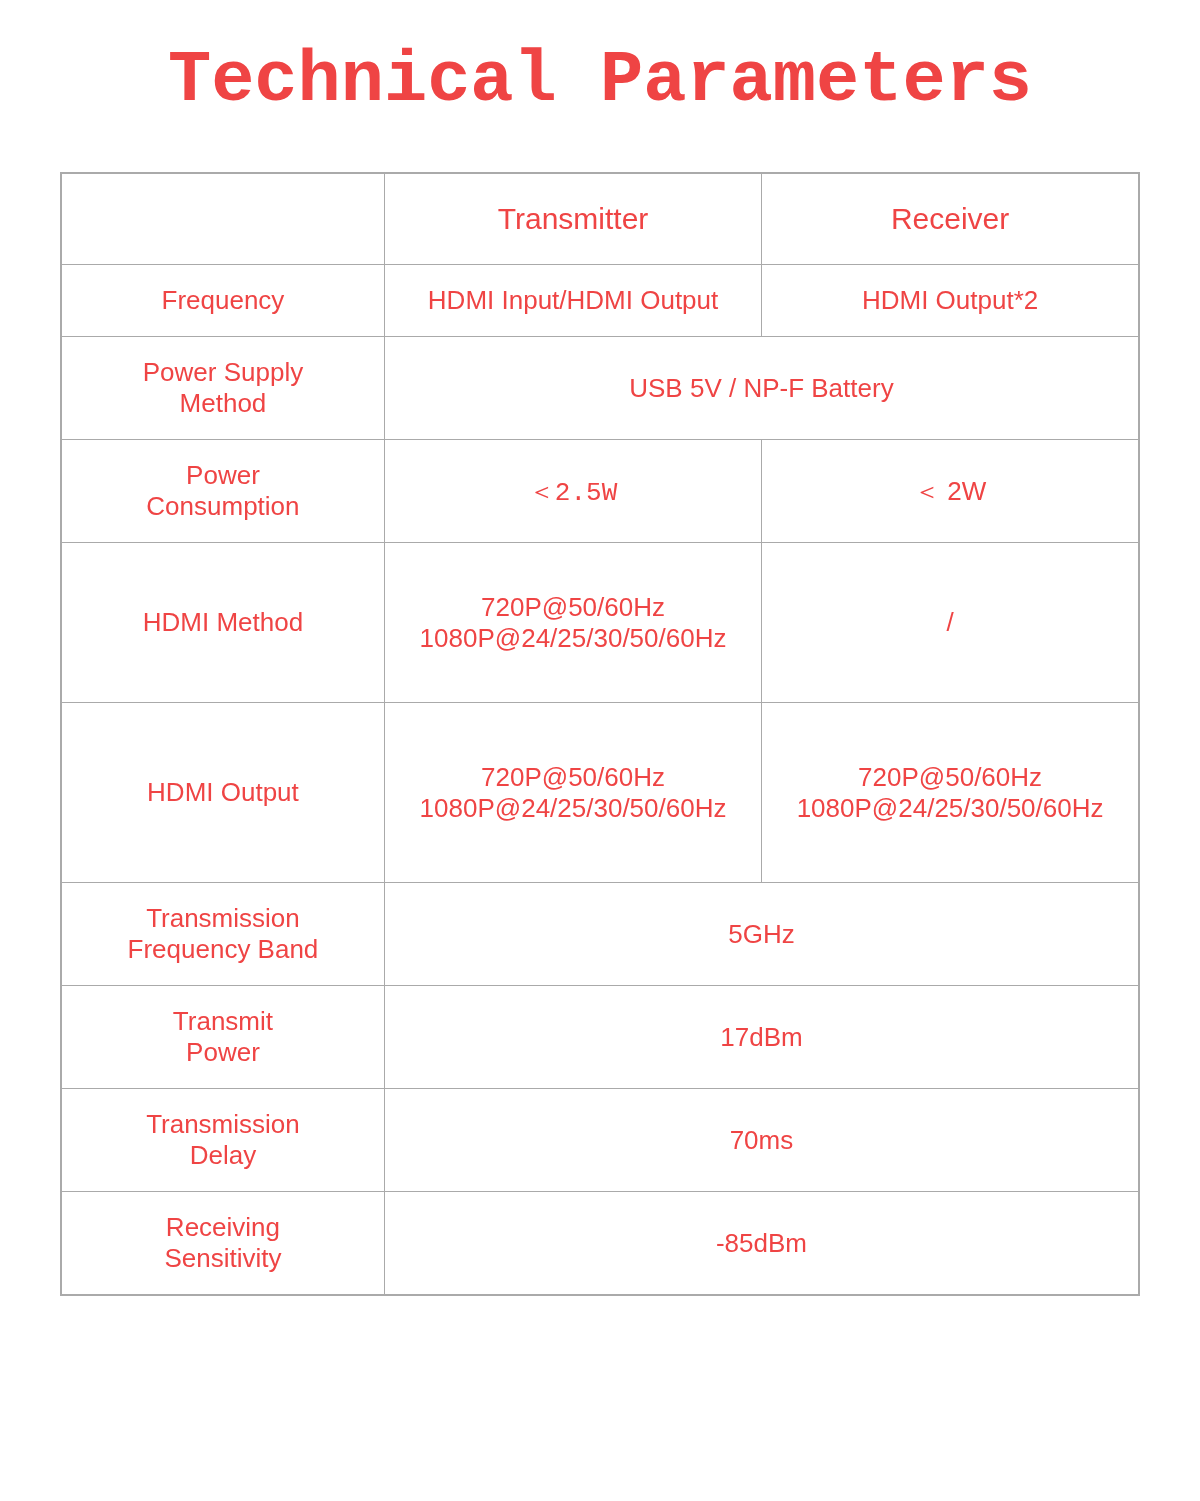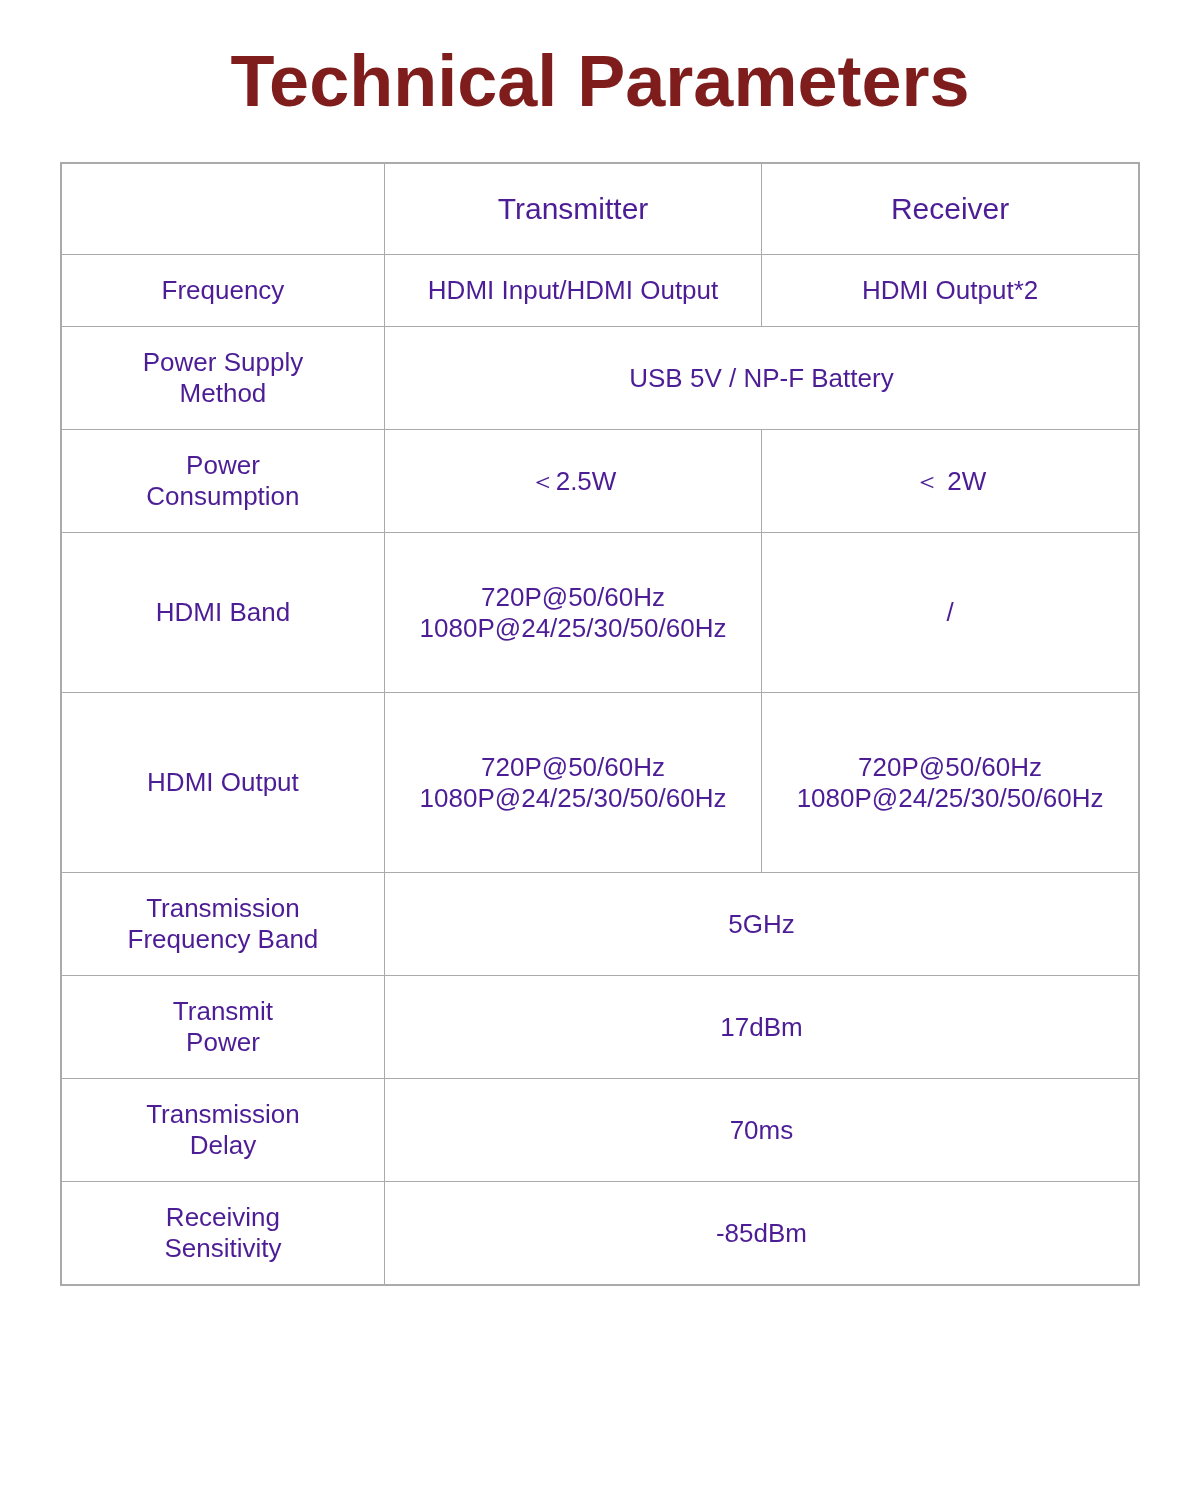--- a/index.html
+++ b/index.html
@@ -15,40 +15,40 @@
       min-height: 1501px;
       display: flex;
       flex-direction: column;
       align-items: center;
       padding: 40px 60px 60px 60px;
     }
 
     .page-title {
       font-size: 72px;
       font-weight: 900;
-      color: #7f1d1d;
+      color: #ef4444;
       text-align: center;
-      margin-bottom: 40px;
-      font-family: Liberation Sans, sans-serif;
+      margin-bottom: 50px;
+      font-family: Liberation Mono, monospace;
     }
 
     .params-table {
       width: 100%;
       border-collapse: collapse;
       border: 2px solid #aaaaaa;
     }
 
     .params-table th,
     .params-table td {
       border: 1px solid #aaaaaa;
       text-align: center;
       vertical-align: middle;
       padding: 20px 16px;
       font-size: 26px;
-      color: #4c1d95;
+      color: #ef4444;
     }
 
     .params-table thead th {
       font-size: 30px;
       font-weight: 400;
       padding: 28px 16px;
     }
 
     .col-label {
       width: 30%;
@@ -105,25 +105,25 @@
         <td style="white-space: pre-line;">HDMI Output*2</td>
       </tr>
       <tr class="power-supply-row">
         <td style="white-space: pre-line;">Power Supply
 Method</td>
         <td colspan="2" class="span-two">USB 5V / NP-F Battery</td>
       </tr>
       <tr class="power-consumption-row">
         <td style="white-space: pre-line;">Power
 Consumption</td>
-        <td style="white-space: pre-line;">＜2.5W</td>
+        <td style="white-space: pre-line; font-family: Liberation Mono, monospace;">＜2.5W</td>
         <td style="white-space: pre-line;">＜ 2W</td>
       </tr>
       <tr class="hdmi-input-row">
-        <td style="white-space: pre-line;">HDMI Band</td>
+        <td style="white-space: pre-line;">HDMI Method</td>
         <td style="white-space: pre-line;">720P@50/60Hz
 1080P@24/25/30/50/60Hz</td>
         <td style="white-space: pre-line;">/</td>
       </tr>
       <tr class="hdmi-output-row">
         <td style="white-space: pre-line;">HDMI Output</td>
         <td style="white-space: pre-line;">720P@50/60Hz
 1080P@24/25/30/50/60Hz</td>
         <td style="white-space: pre-line;">720P@50/60Hz
 1080P@24/25/30/50/60Hz</td>

